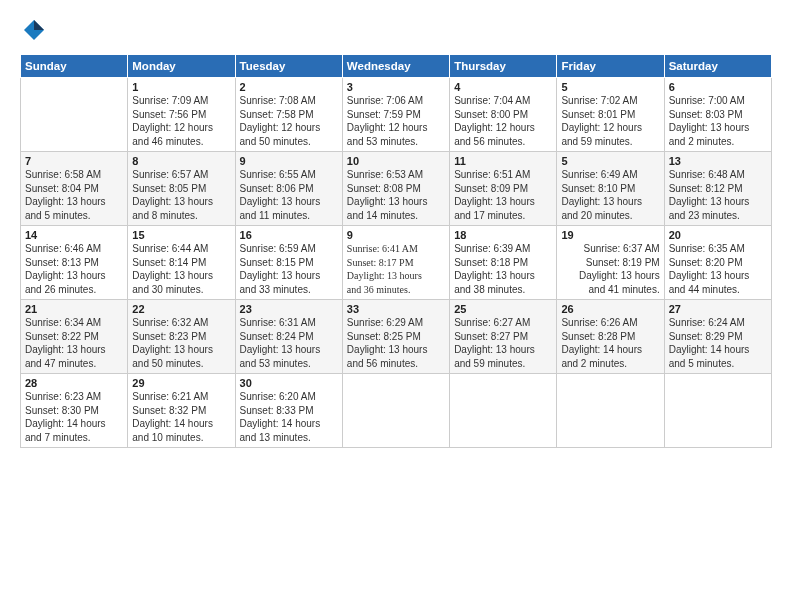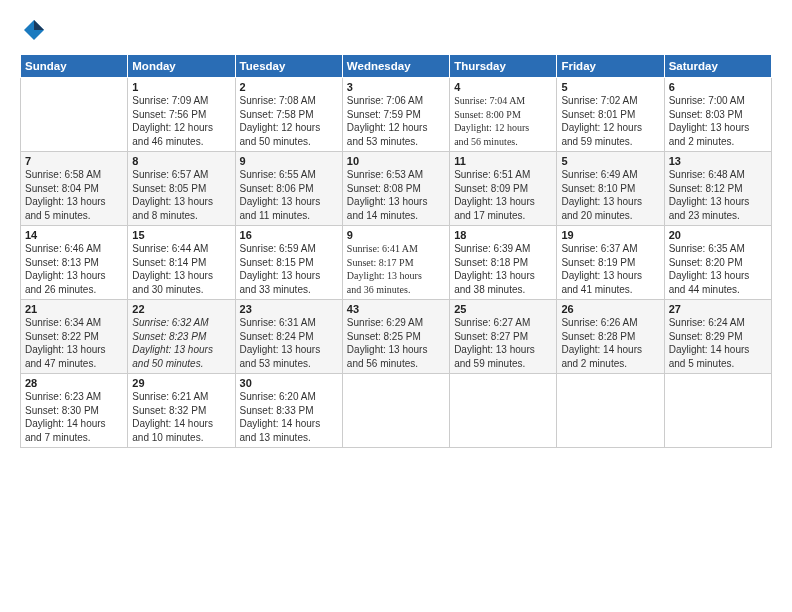--- a/index.html
+++ b/index.html
@@ -147,21 +147,21 @@
           </td>
           <td>
             <span class="day-number">3</span>
             <div class="day-info" style="white-space: pre-line;">Sunrise: 7:06 AM
 Sunset: 7:59 PM
 Daylight: 12 hours
 and 53 minutes.</div>
           </td>
           <td>
             <span class="day-number">4</span>
-            <div class="day-info" style="white-space: pre-line; font-family: Liberation Serif, serif;">Sunrise: 7:04 AM
+            <div class="day-info" style="white-space: pre-line;">Sunrise: 7:04 AM
 Sunset: 8:00 PM
 Daylight: 12 hours
 and 56 minutes.</div>
           </td>
           <td>
             <span class="day-number">5</span>
             <div class="day-info" style="white-space: pre-line;">Sunrise: 7:02 AM
 Sunset: 8:01 PM
 Daylight: 12 hours
 and 59 minutes.</div>
@@ -256,21 +256,21 @@
           </td>
           <td>
             <span class="day-number">18</span>
             <div class="day-info" style="white-space: pre-line;">Sunrise: 6:39 AM
 Sunset: 8:18 PM
 Daylight: 13 hours
 and 38 minutes.</div>
           </td>
           <td>
             <span class="day-number">19</span>
-            <div class="day-info" style="white-space: pre-line;">Sunrise: 6:37 AM
+            <div class="day-info" style="white-space: pre-line; text-align: right;">Sunrise: 6:37 AM
 Sunset: 8:19 PM
 Daylight: 13 hours
 and 41 minutes.</div>
           </td>
           <td>
             <span class="day-number">20</span>
             <div class="day-info" style="white-space: pre-line;">Sunrise: 6:35 AM
 Sunset: 8:20 PM
 Daylight: 13 hours
 and 44 minutes.</div>
@@ -279,34 +279,34 @@
         <tr>
           <td>
             <span class="day-number">21</span>
             <div class="day-info" style="white-space: pre-line;">Sunrise: 6:34 AM
 Sunset: 8:22 PM
 Daylight: 13 hours
 and 47 minutes.</div>
           </td>
           <td>
             <span class="day-number">22</span>
-            <div class="day-info" style="white-space: pre-line; font-style: italic;">Sunrise: 6:32 AM
+            <div class="day-info" style="white-space: pre-line;">Sunrise: 6:32 AM
 Sunset: 8:23 PM
 Daylight: 13 hours
 and 50 minutes.</div>
           </td>
           <td>
             <span class="day-number">23</span>
             <div class="day-info" style="white-space: pre-line;">Sunrise: 6:31 AM
 Sunset: 8:24 PM
 Daylight: 13 hours
 and 53 minutes.</div>
           </td>
           <td>
-            <span class="day-number">43</span>
+            <span class="day-number">33</span>
             <div class="day-info" style="white-space: pre-line;">Sunrise: 6:29 AM
 Sunset: 8:25 PM
 Daylight: 13 hours
 and 56 minutes.</div>
           </td>
           <td>
             <span class="day-number">25</span>
             <div class="day-info" style="white-space: pre-line;">Sunrise: 6:27 AM
 Sunset: 8:27 PM
 Daylight: 13 hours

